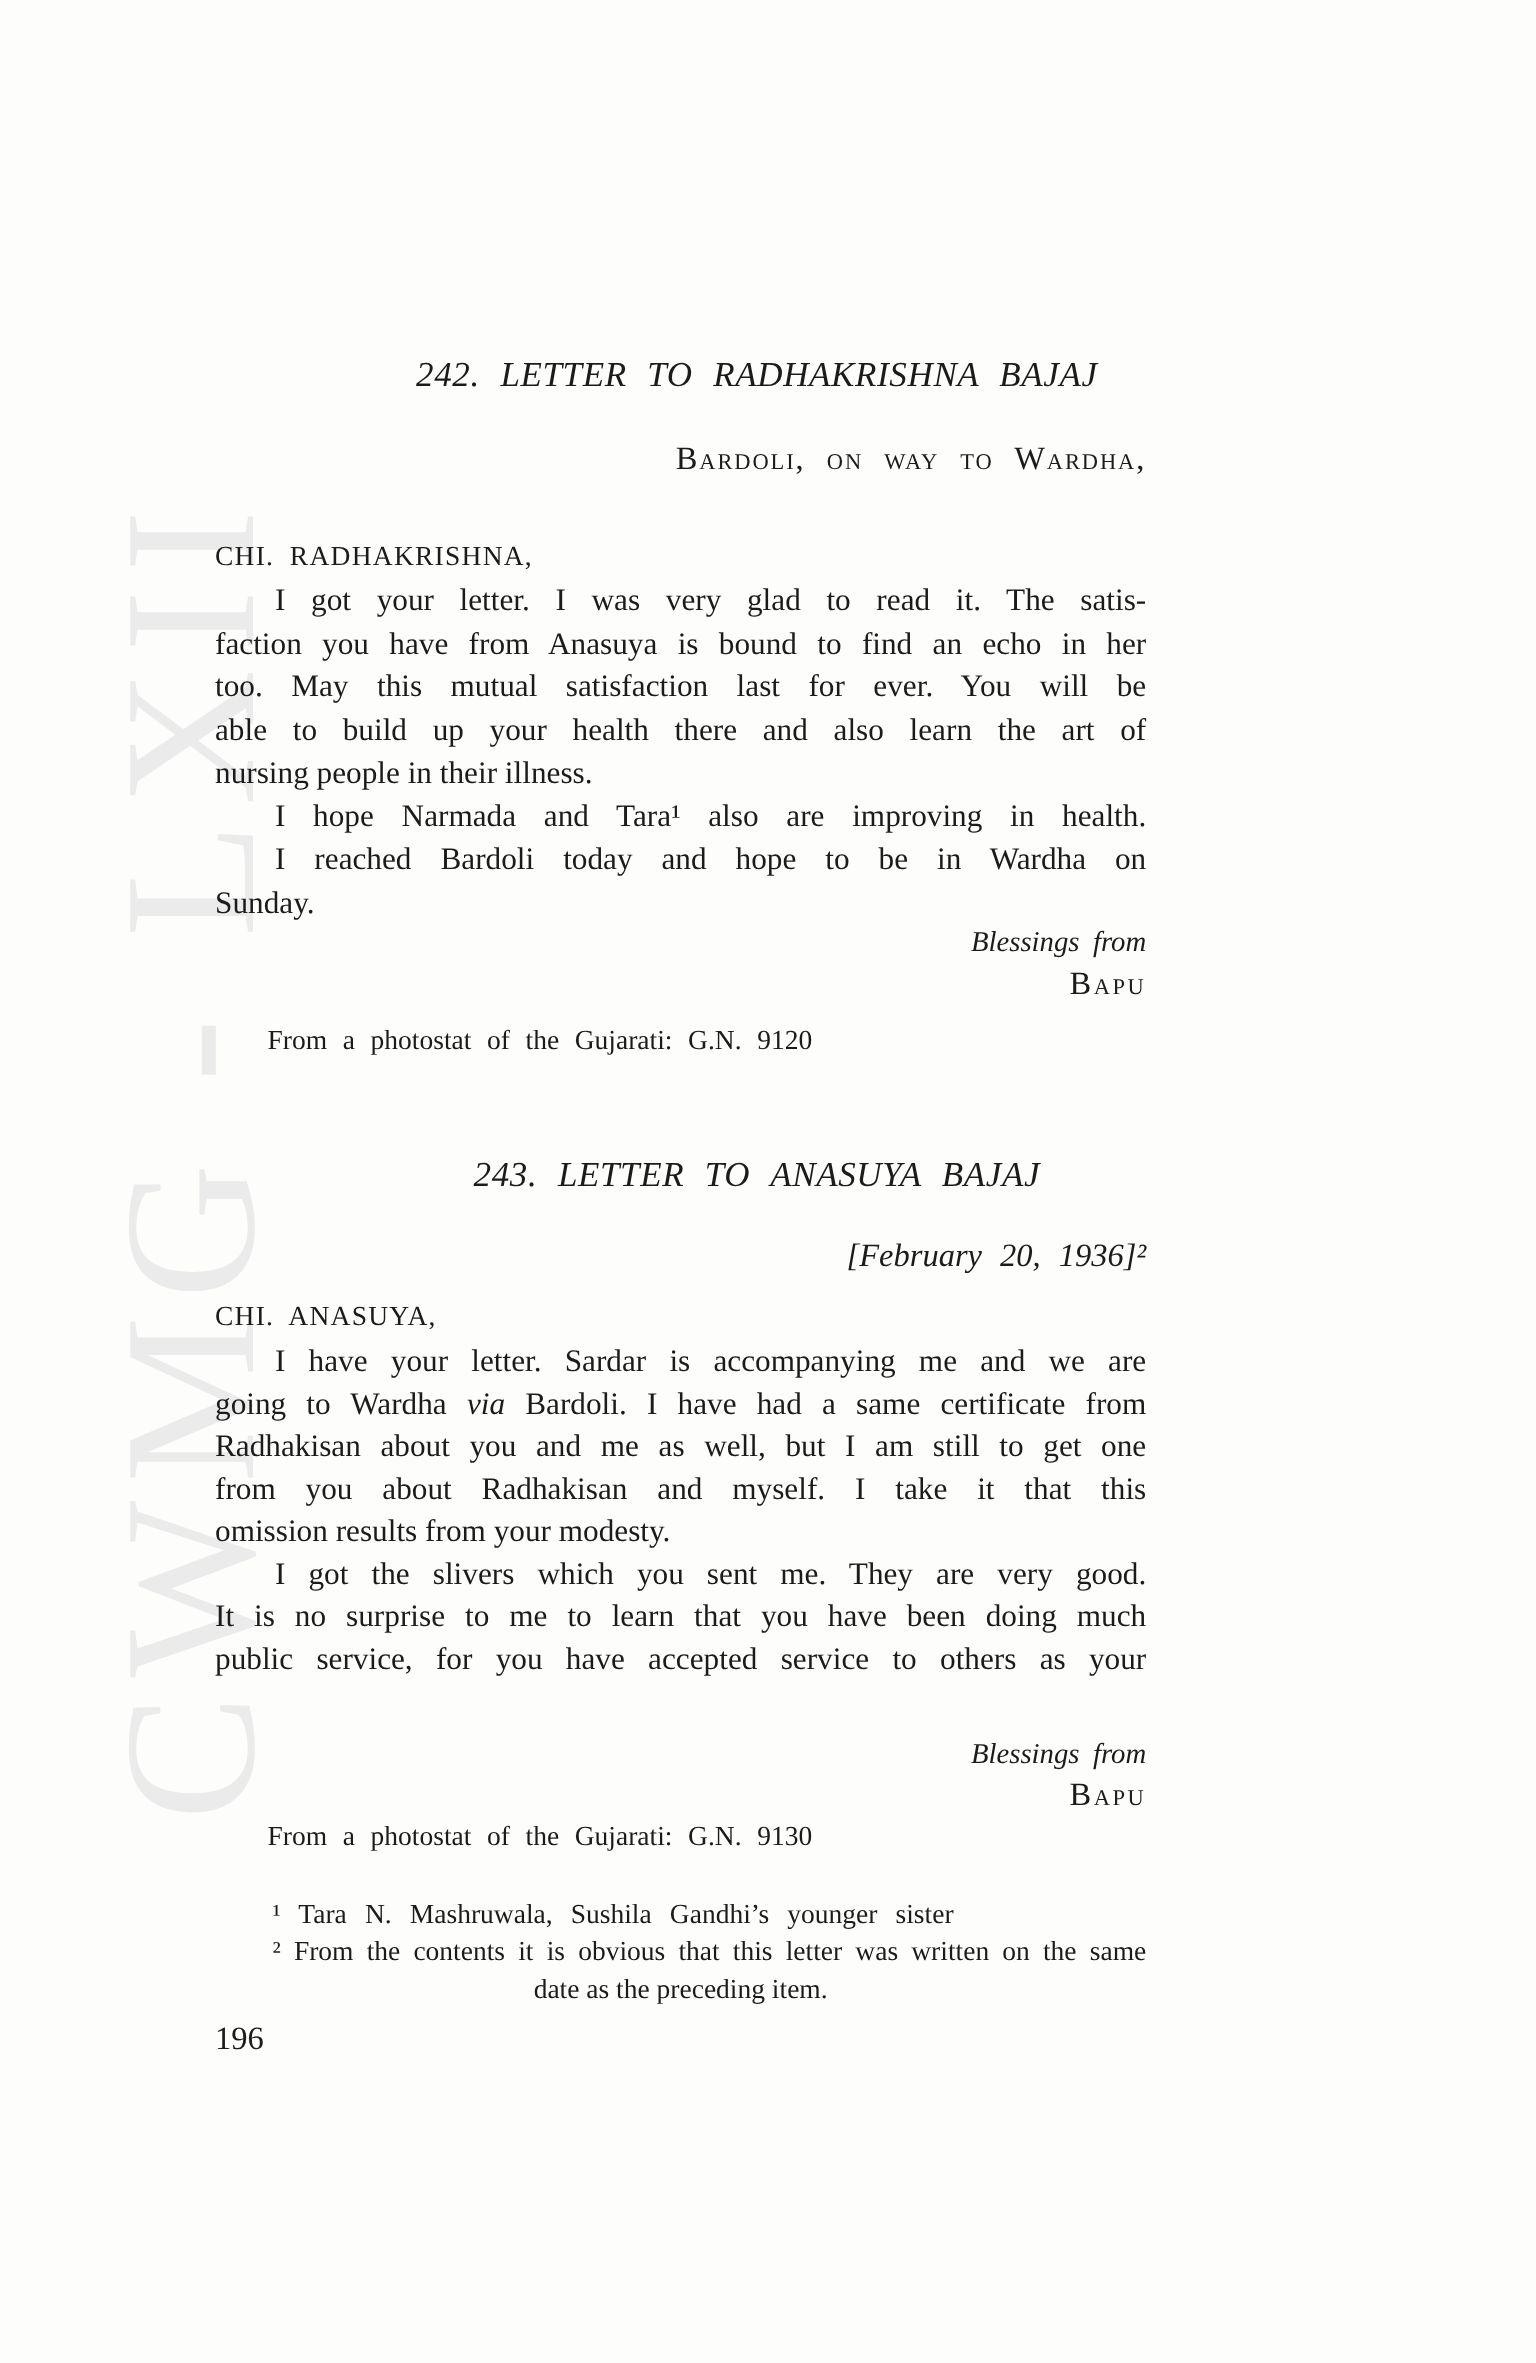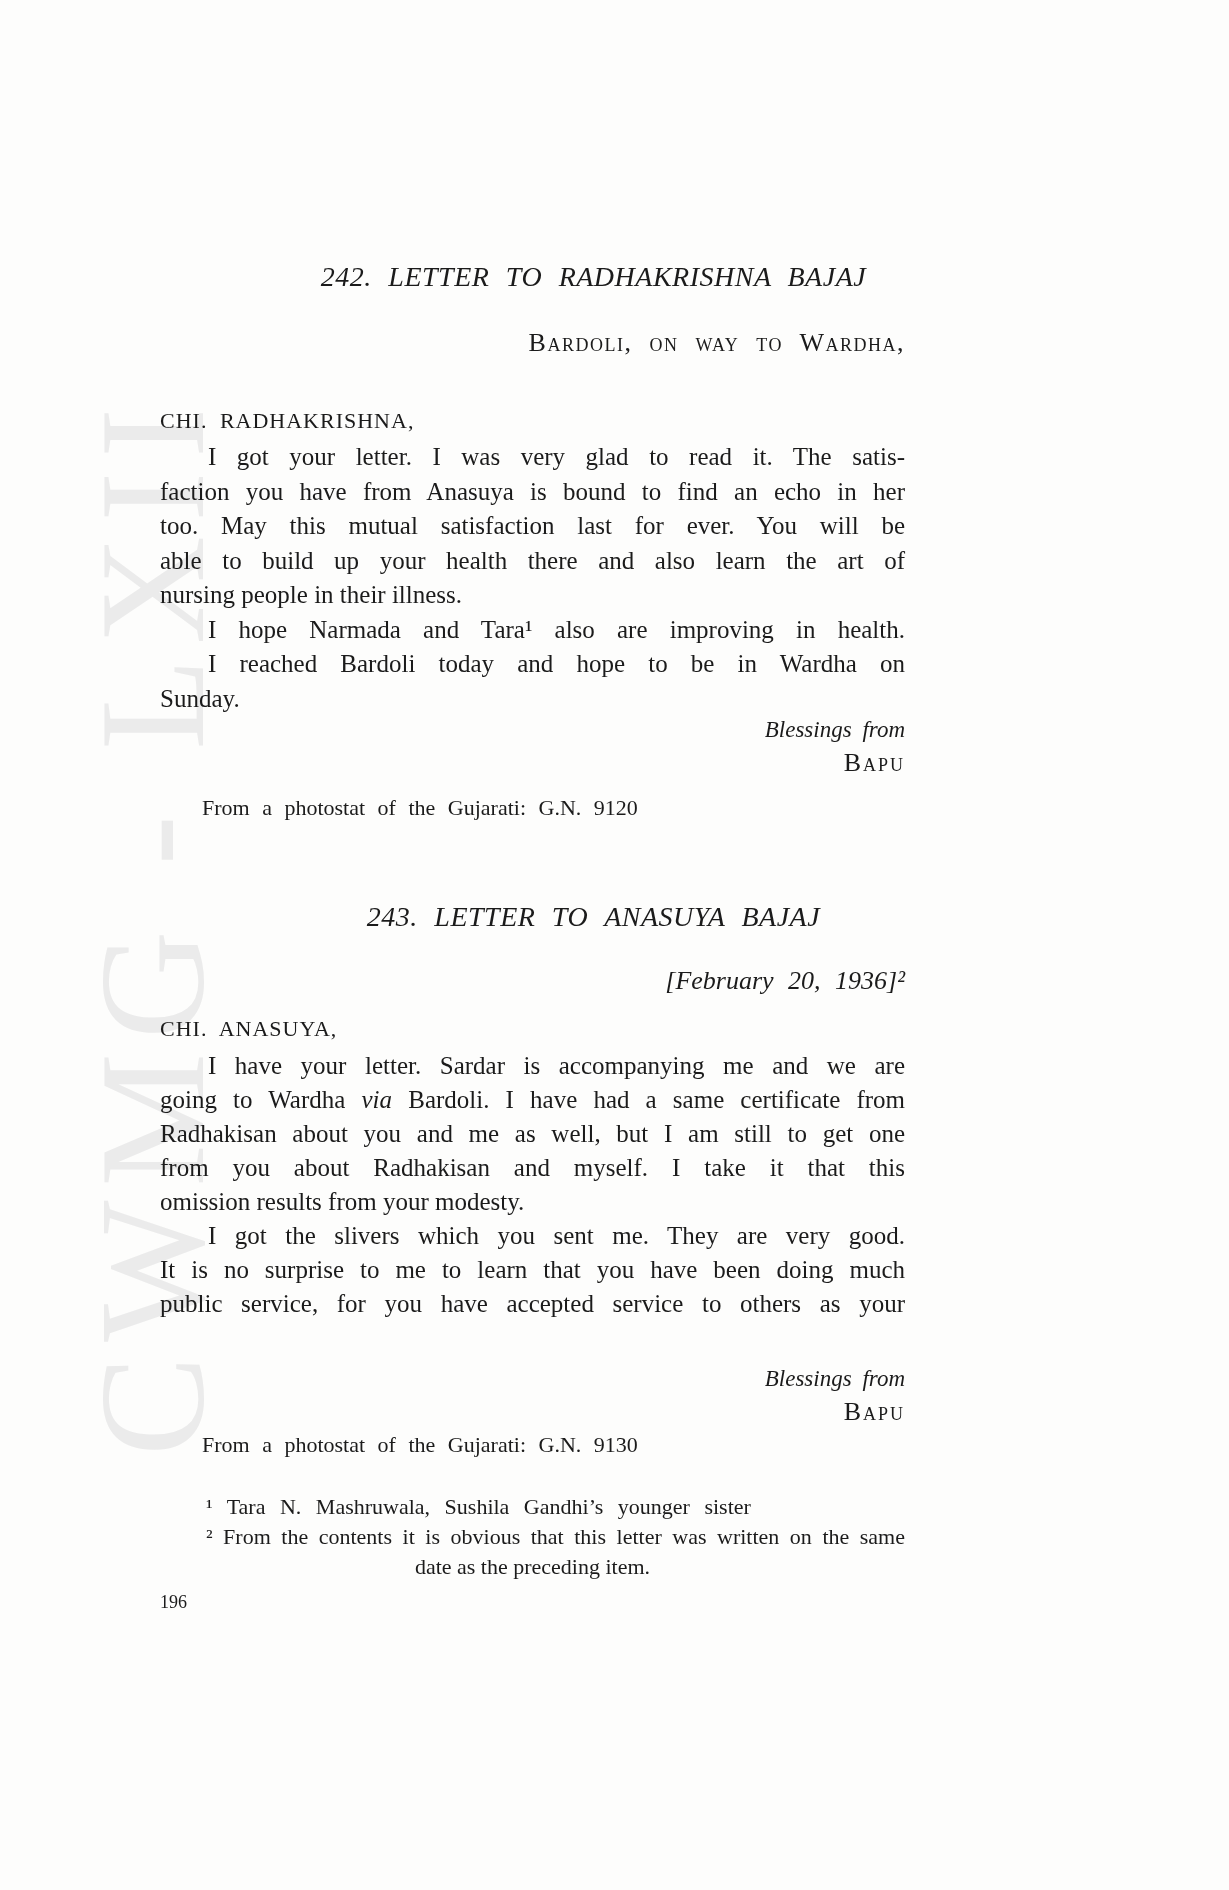--- a/index.html
+++ b/index.html
@@ -17,21 +17,21 @@
     position: absolute;
     top: 925px;
     left: 152px;
     transform: translate(-50%, -50%) rotate(-90deg);
     font-size: 150px;
     letter-spacing: 14px;
     color: #ebebeb;
     white-space: nowrap;
     user-select: none;
   }
-  .col { position: absolute; left: 160px; width: 745px; }
+  .col { position: absolute; left: 172px; width: 745px; margin-top: 24px; }
   .title {
     font-style: italic;
     font-size: 28px;
     text-align: center;
     transform: translateX(61px);
     word-spacing: 9px;
     letter-spacing: 0.5px;
     white-space: nowrap;
   }
   .place {
@@ -67,21 +67,21 @@
     font-size: 26px;
     text-align: right;
     padding-right: 38px;
     letter-spacing: 2px;
   }
   .source { font-size: 22px; word-spacing: 7px; padding-left: 42px; }
   .footnotes { font-size: 22px; line-height: 30px; font-family: Liberation Serif, serif; }
   .fnline { text-align: justify; text-align-last: justify; text-indent: 46px; }
   .fnline.single { text-align: left; text-align-last: auto; word-spacing: 9px; }
   .fnline.cont { text-align: center; text-align-last: auto; text-indent: 0; }
-  .pagenum { font-size: 18px; }
+  .pagenum { font-size: 26px; }
   .it { font-style: italic; }
 </style>
 </head>
 <body>
 
 <div class="page">
 
   <div class="wm">CWMG - LXII</div>
 
   <div class="col title" style="top:261px">242. LETTER TO RADHAKRISHNA BAJAJ</div>

